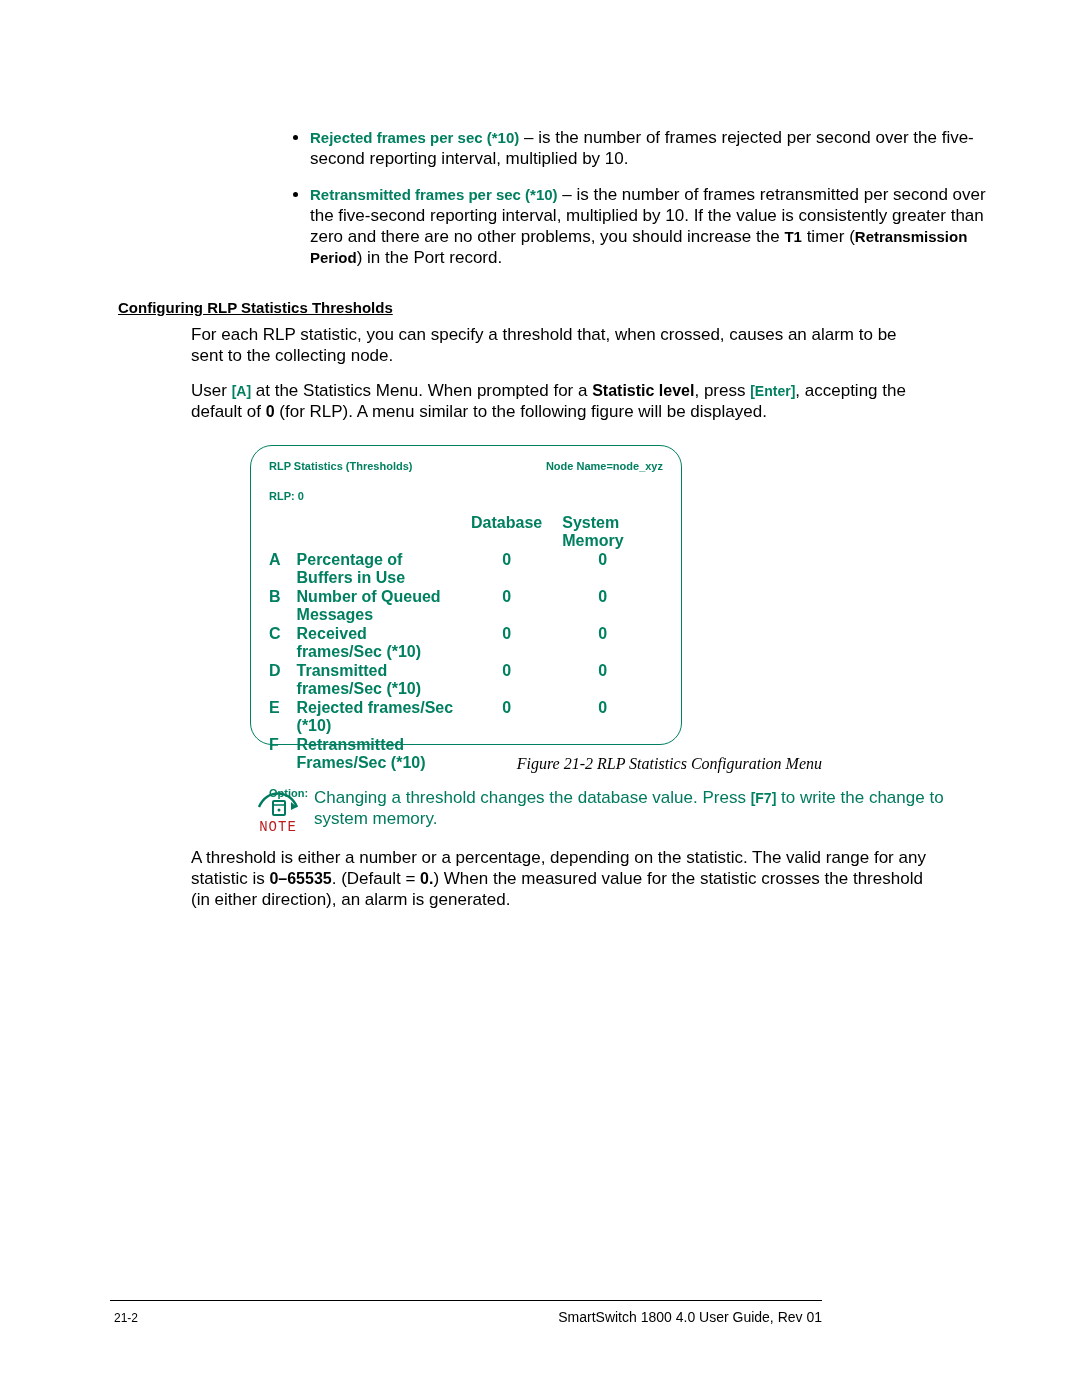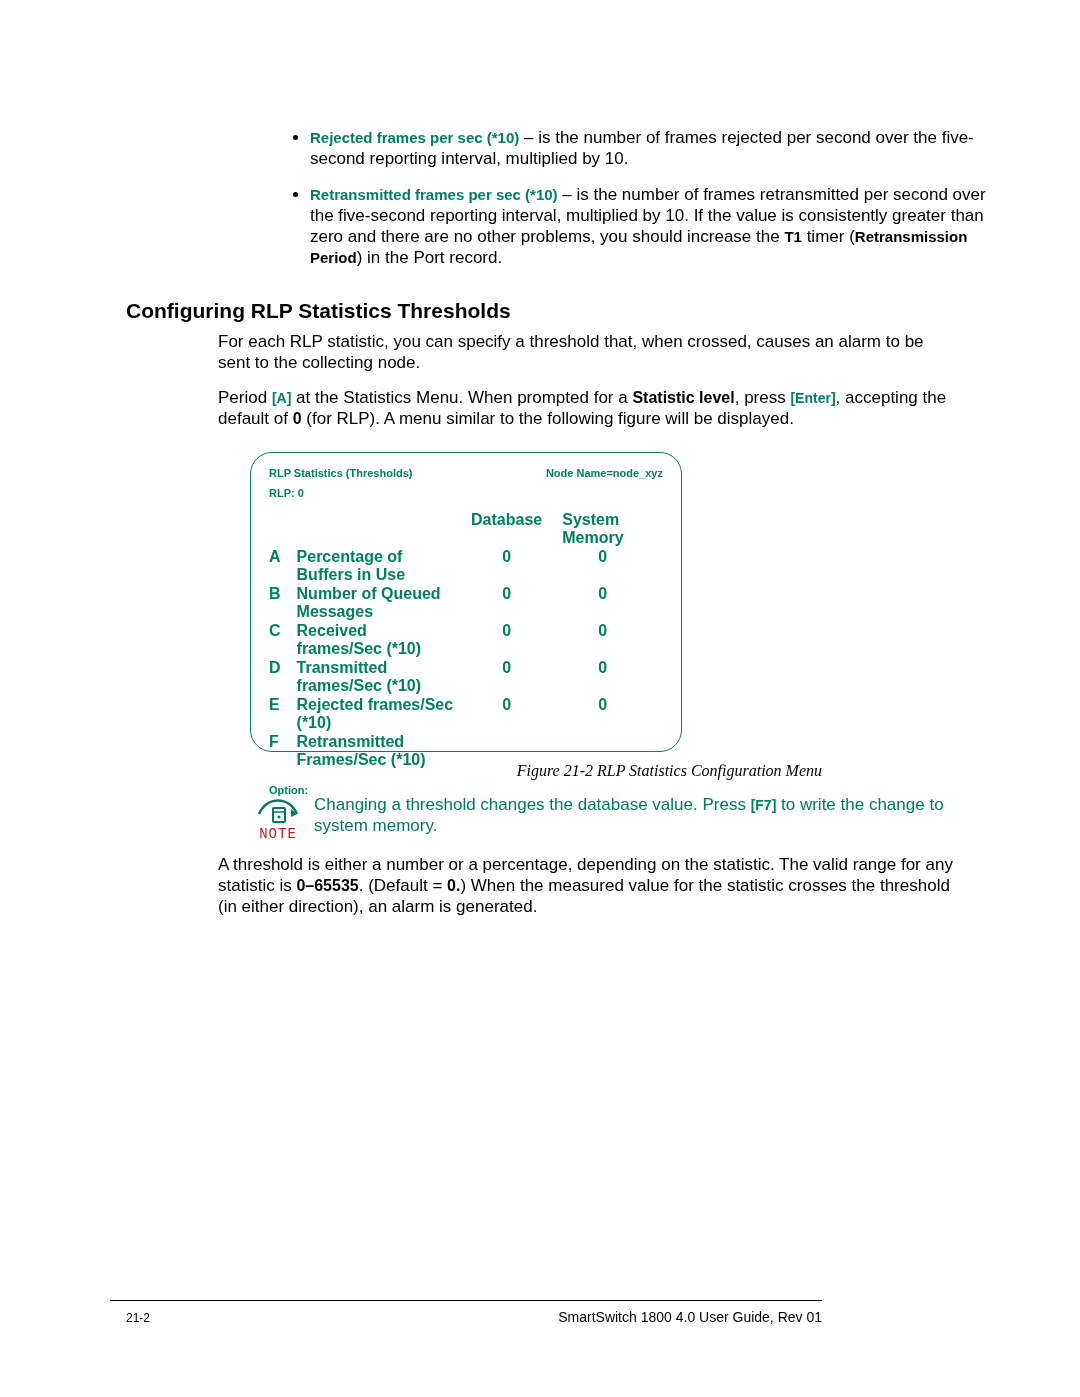--- a/index.html
+++ b/index.html
@@ -31,26 +31,27 @@
     color: #008060;
     font-weight: bold;
     font-size: 15px;
   }
   .bold-inline {
     font-weight: bold;
     color: #000;
     font-size: 15px;
   }
   h2.section {
-    font-size: 21px;
-    font-weight: bold;
-    margin: 30px 0 8px 16px;
+    font-size: 15px;
+    font-weight: bold;
+    margin: 30px 0 8px 8px;
+    text-decoration: underline;
   }
   .body-text {
-    margin-left: 108px;
+    margin-left: 81px;
     width: 740px;
     font-size: 17px;
     line-height: 1.25;
     margin-top: 6px;
     margin-bottom: 14px;
   }
   .kb {
     color: #008060;
     font-weight: bold;
     font-size: 14px;
@@ -70,21 +71,21 @@
     color: #008060;
     font-size: 11px;
     font-weight: bold;
     position: relative;
   }
   .figure-box .nodename {
     position: absolute;
     right: 18px;
     top: 14px;
   }
-  .figure-box .rlpnum { margin-top: 8px; }
+  .figure-box .rlpnum { margin-top: 18px; }
   .fig-table {
     margin-top: 12px;
     border-collapse: collapse;
   }
   .fig-table td, .fig-table th {
     padding: 0 16px 1px 0;
     font-size: 16px;
     color: #008060;
     font-weight: bold;
     text-align: left;
@@ -127,21 +128,21 @@
   }
   .footer-rule {
     position: absolute;
     left: 110px;
     right: 110px;
     bottom: 96px;
     border-top: 1px solid #000;
   }
   .footer-left {
     position: absolute;
-    left: 126px;
+    left: 114px;
     bottom: 72px;
     font-size: 12px;
   }
   .footer-right {
     position: absolute;
     right: 110px;
     bottom: 72px;
     font-size: 14px;
   }
   .note-label {
@@ -164,21 +165,21 @@
     <li>
       <span class="term">Retransmitted frames per sec (*10)</span><span> – is the number of frames retransmitted per second over the five-second reporting interval, multiplied by 10. If the value is consistently greater than zero and there are no other problems, you should increase the </span><span class="bold-inline">T1</span><span> timer (</span><span class="bold-inline">Retransmission Period</span><span>) in the Port record.</span>
     </li>
   </ul>
 
   <h2 class="section">Configuring RLP Statistics Thresholds</h2>
 
   <div class="body-text">For each RLP statistic, you can specify a threshold that, when crossed, causes an alarm to be sent to the collecting node.</div>
 
   <div class="body-text">
-    <span>Period </span><span class="kb">[A]</span><span> at the Statistics Menu. When prompted for a </span><span class="kb-blk">Statistic level</span><span>, press </span><span class="kb">[Enter]</span><span>, accepting the default of </span><span class="kb-blk">0</span><span> (for RLP). A menu similar to the following figure will be displayed.</span>
+    <span>User </span><span class="kb">[A]</span><span> at the Statistics Menu. When prompted for a </span><span class="kb-blk">Statistic level</span><span>, press </span><span class="kb">[Enter]</span><span>, accepting the default of </span><span class="kb-blk">0</span><span> (for RLP). A menu similar to the following figure will be displayed.</span>
   </div>
 
   <div class="figure-box">
     <div>RLP Statistics (Thresholds)</div>
     <div class="nodename">Node Name=node_xyz</div>
     <div class="rlpnum">RLP: 0</div>
     <table class="fig-table">
       <tbody>
           <tr>
         <th></th>

